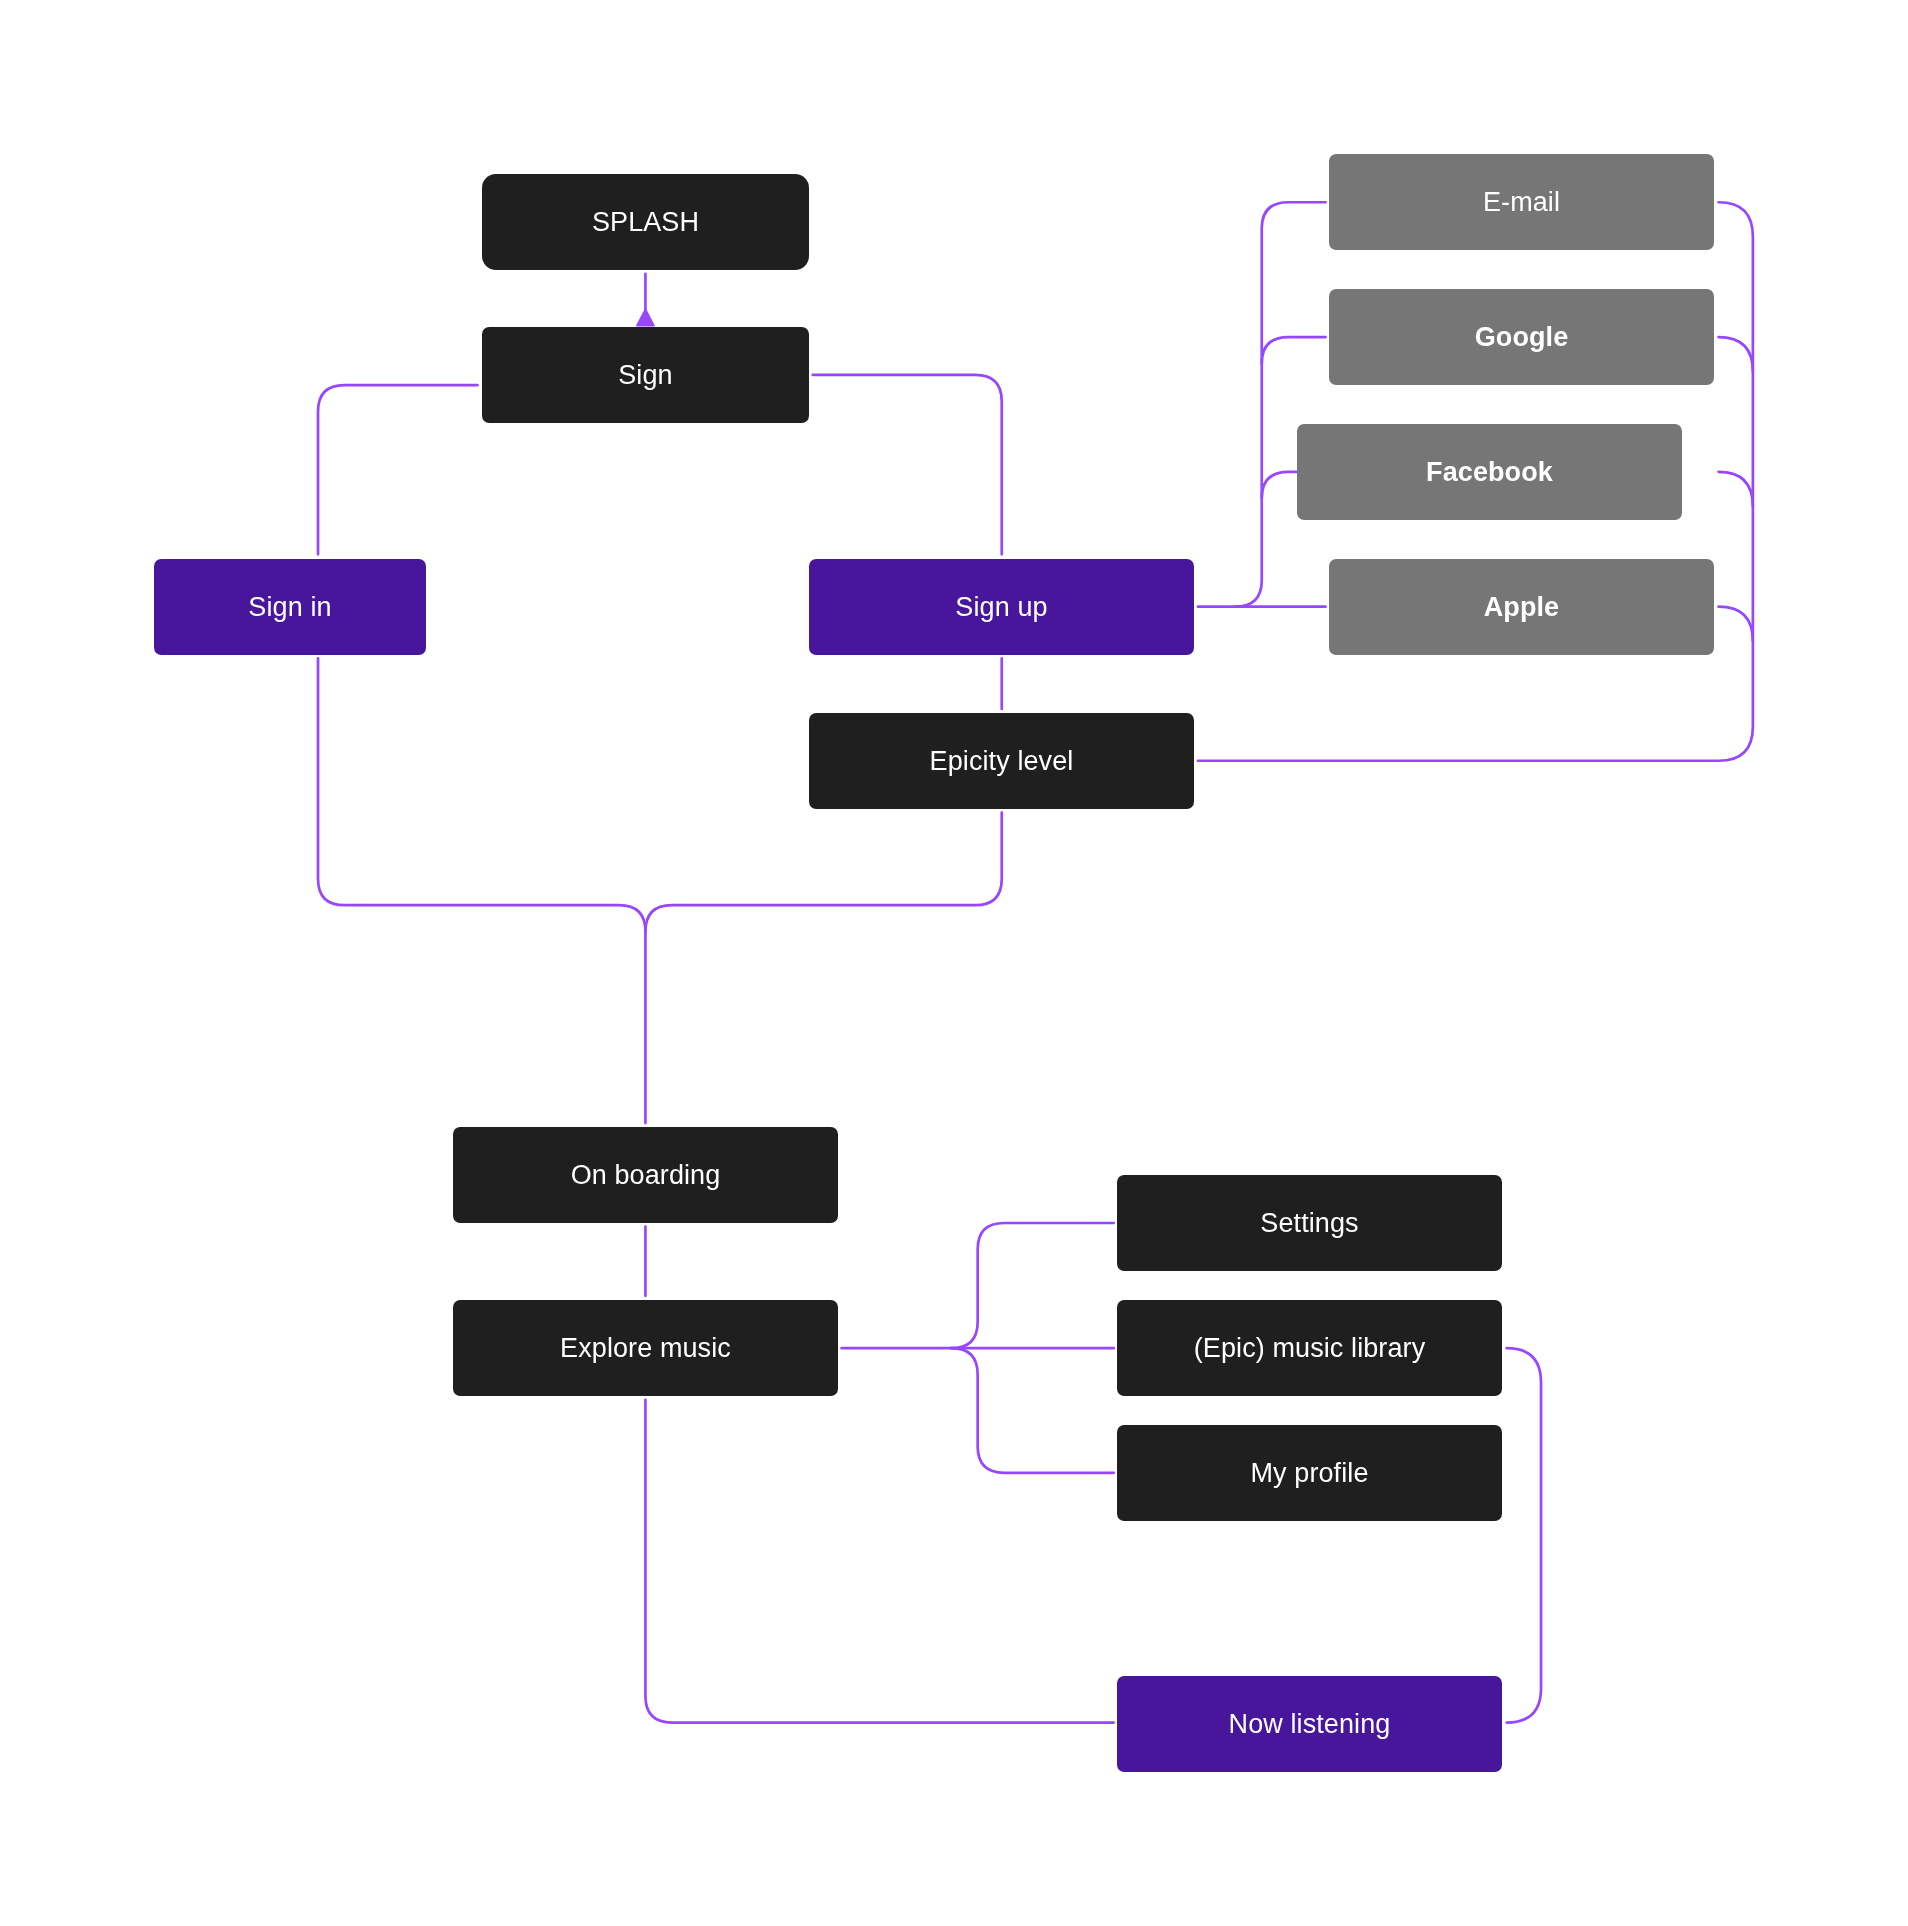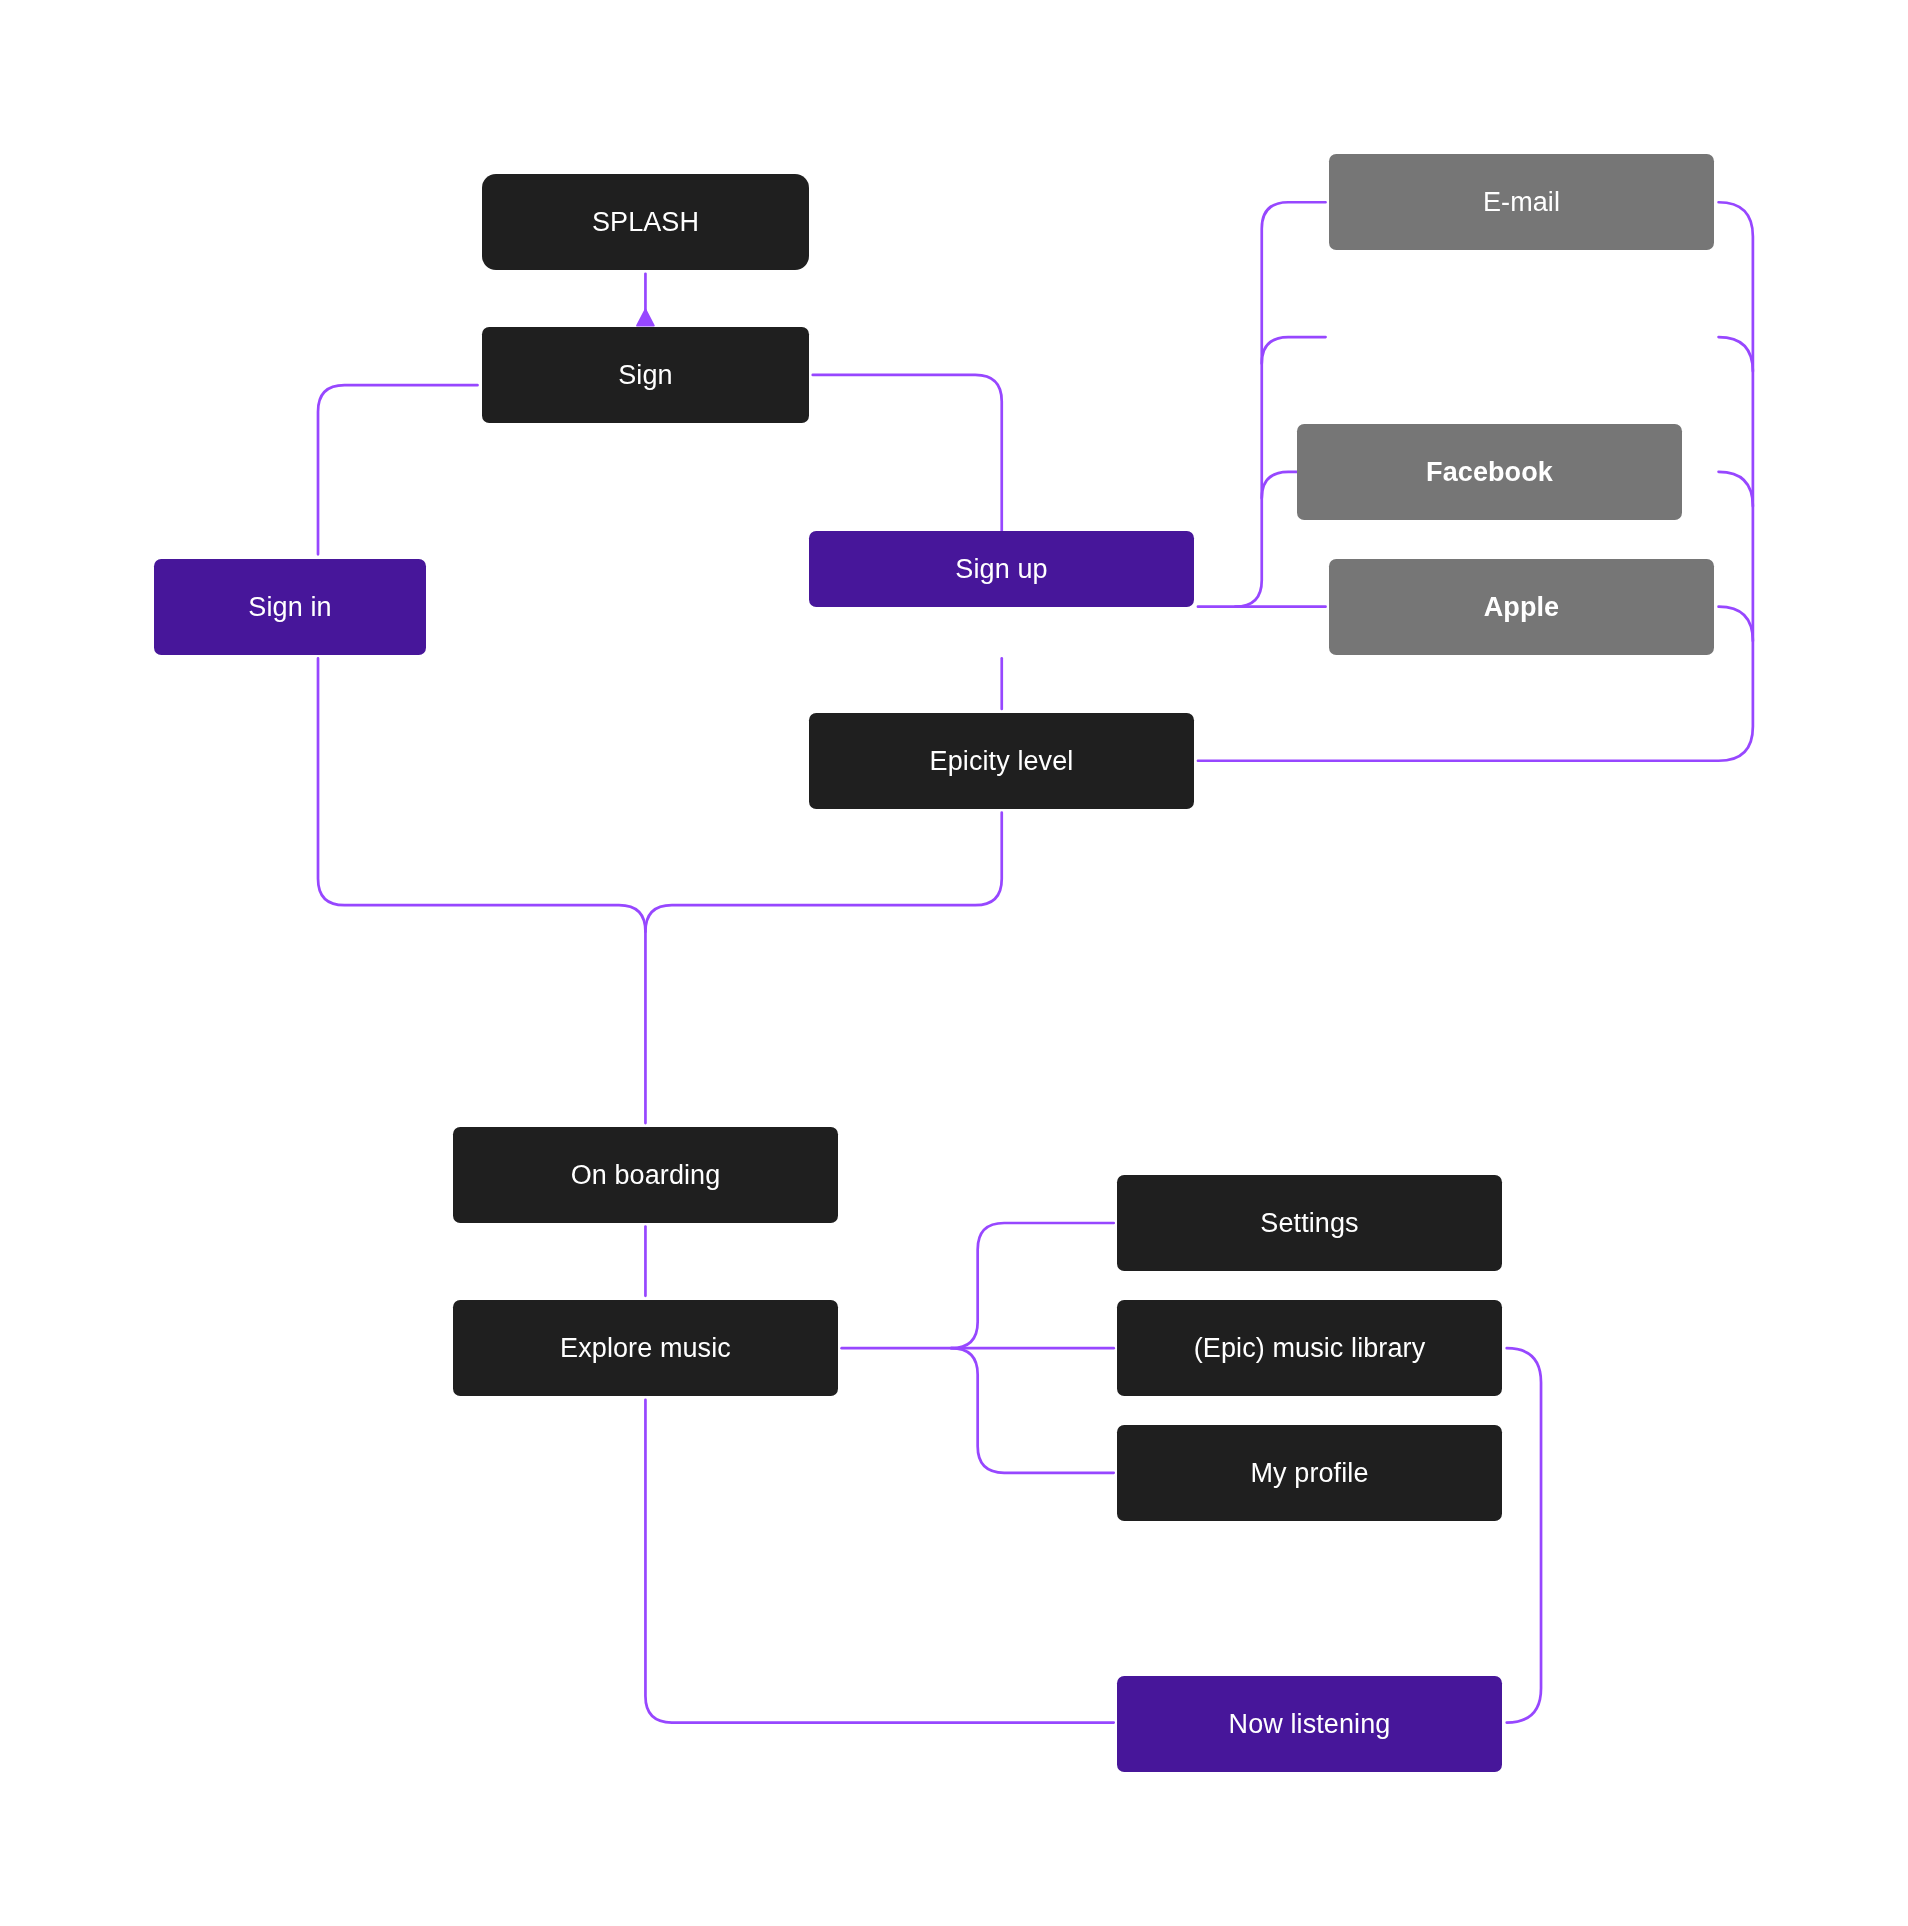--- a/index.html
+++ b/index.html
@@ -93,29 +93,32 @@
 
   <div class="node dark" style="left:482px;top:174px;width:327px;height:96px;border-radius:14px;">
     <span>SPLASH</span>
   </div>
   <div class="node dark" style="left:482px;top:327px;width:327px;height:96px;">
     <span>Sign</span>
   </div>
   <div class="node purple" style="left:154px;top:559px;width:272px;height:96px;">
     <span>Sign in</span>
   </div>
-  <div class="node purple" style="left:809px;top:531px;width:385px;height:76px;">
+  <div class="node purple" style="left:809px;top:559px;width:385px;height:96px;">
     <span>Sign up</span>
   </div>
   <div class="node dark" style="left:809px;top:713px;width:385px;height:96px;">
     <span>Epicity level</span>
   </div>
 
   <div class="node gray" style="left:1329px;top:154px;width:385px;height:96px;">
     <span>E-mail</span>
+  </div>
+  <div class="node gray bold" style="left:1329px;top:289px;width:385px;height:96px;">
+    <span>Google</span>
   </div>
   <div class="node gray bold" style="left:1297px;top:424px;width:385px;height:96px;">
     <span>Facebook</span>
   </div>
   <div class="node gray bold" style="left:1329px;top:559px;width:385px;height:96px;">
     <span>Apple</span>
   </div>
 
   <div class="node dark" style="left:453px;top:1127px;width:385px;height:96px;">
     <span>On boarding</span>

